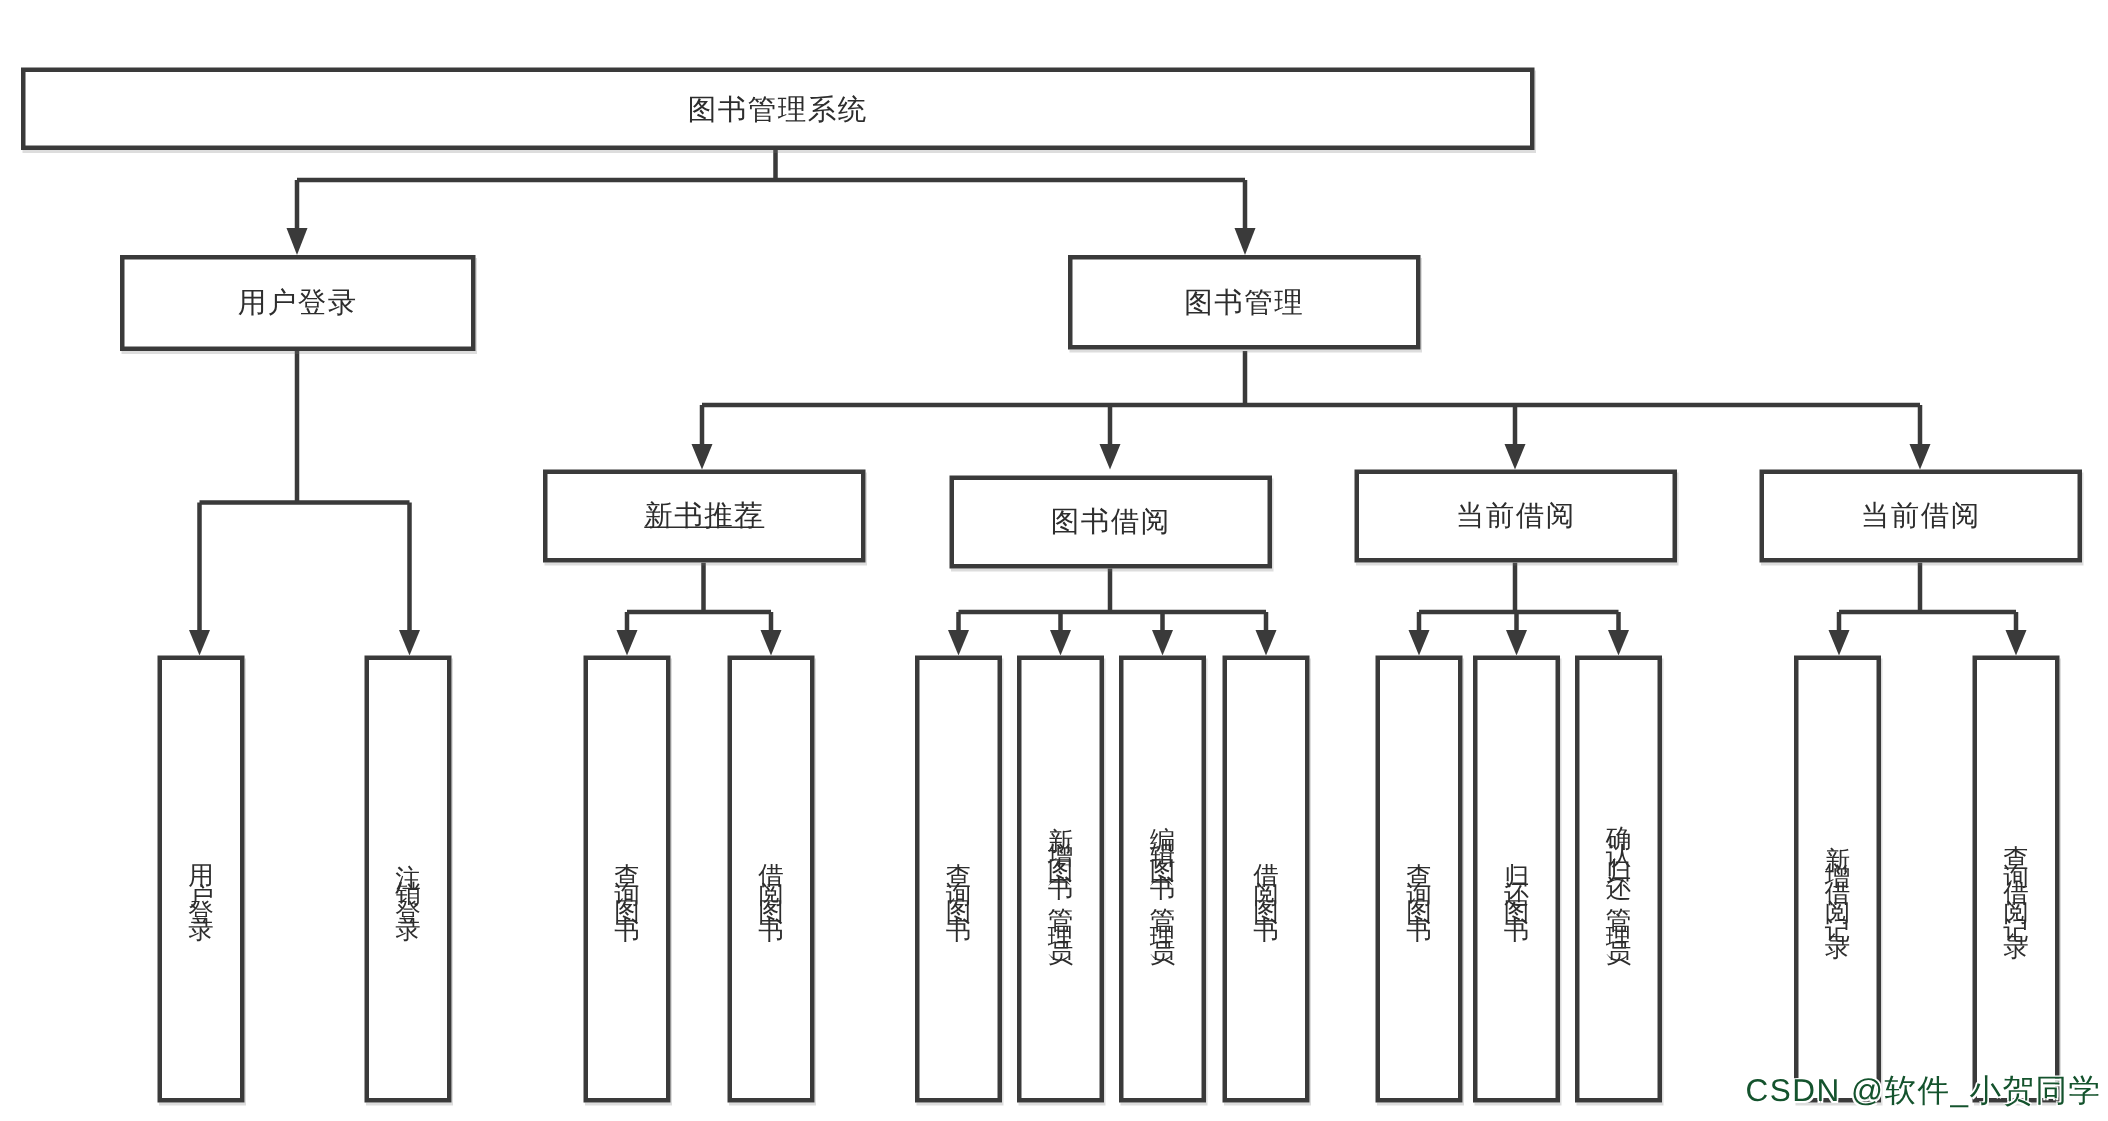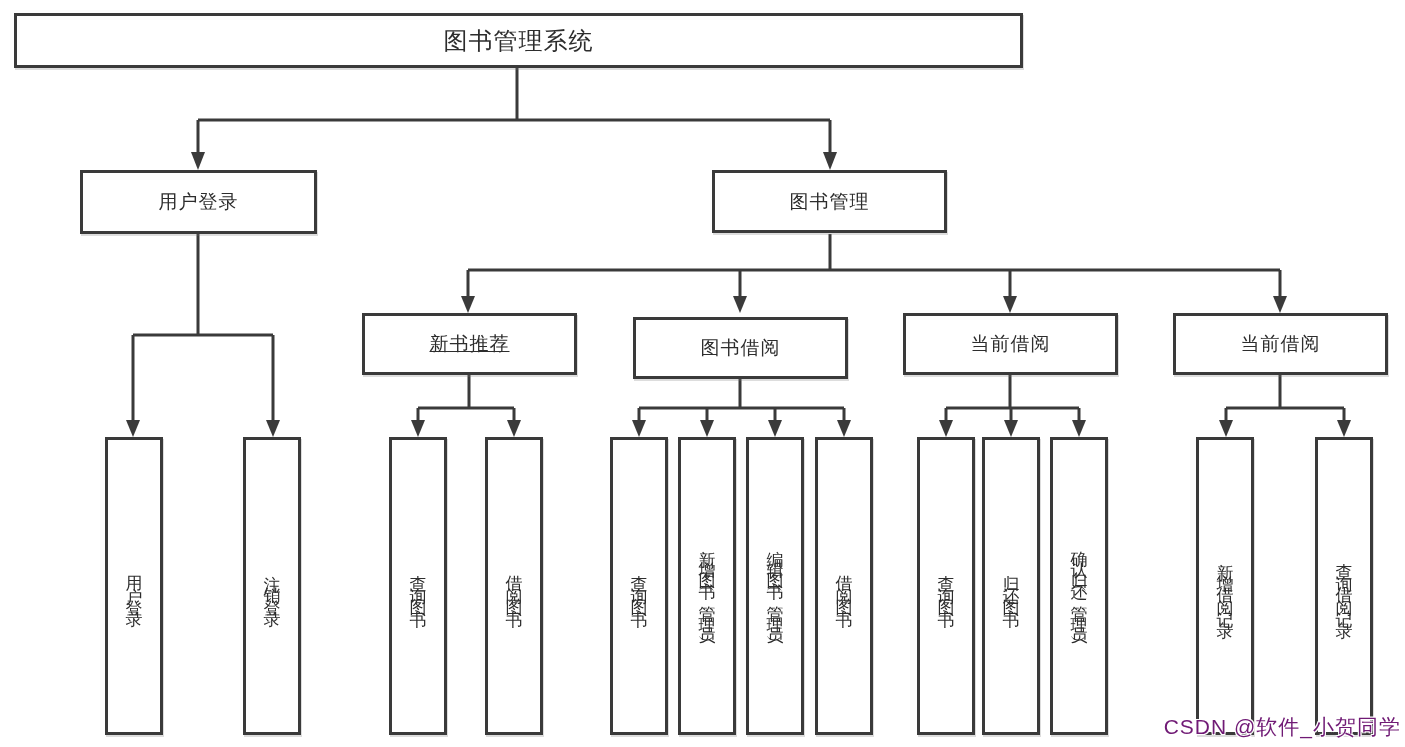--- a/index.html
+++ b/index.html
@@ -22,41 +22,41 @@
     position: absolute;
     box-sizing: border-box;
     border: 3px solid #3a3a3a;
     background: #ffffff;
     display: flex;
     align-items: center;
     justify-content: center;
     box-shadow: 1px 2px 0 rgba(120,120,120,0.25);
   }
   .hbox { font-size: 19px; letter-spacing: 1px; }
-  .root-box { font-size: 24px; }
+  .root-box { font-size: 19px; margin-top: 32px; }
   .vbox {
     top: 437px;
     width: 58px;
     height: 298px;
     font-size: 17px;
   }
   .vbox .vtext {
     writing-mode: vertical-rl;
     text-orientation: mixed;
     letter-spacing: 12px;
     line-height: 1;
     white-space: nowrap;
   }
   .vbox .vtext.tight { letter-spacing: 11px; }
   .watermark {
     position: absolute;
     right: 4px;
     bottom: 6px;
     font-size: 21px;
-    color: #701a75;
+    color: #14532d;
     text-shadow:
       -1px -1px 0 #ffffff, 1px -1px 0 #ffffff,
       -1px 1px 0 #ffffff, 1px 1px 0 #ffffff;
     letter-spacing: 1px;
   }
 </style>
 </head>
 <body>
 
 <div id="canvas">

